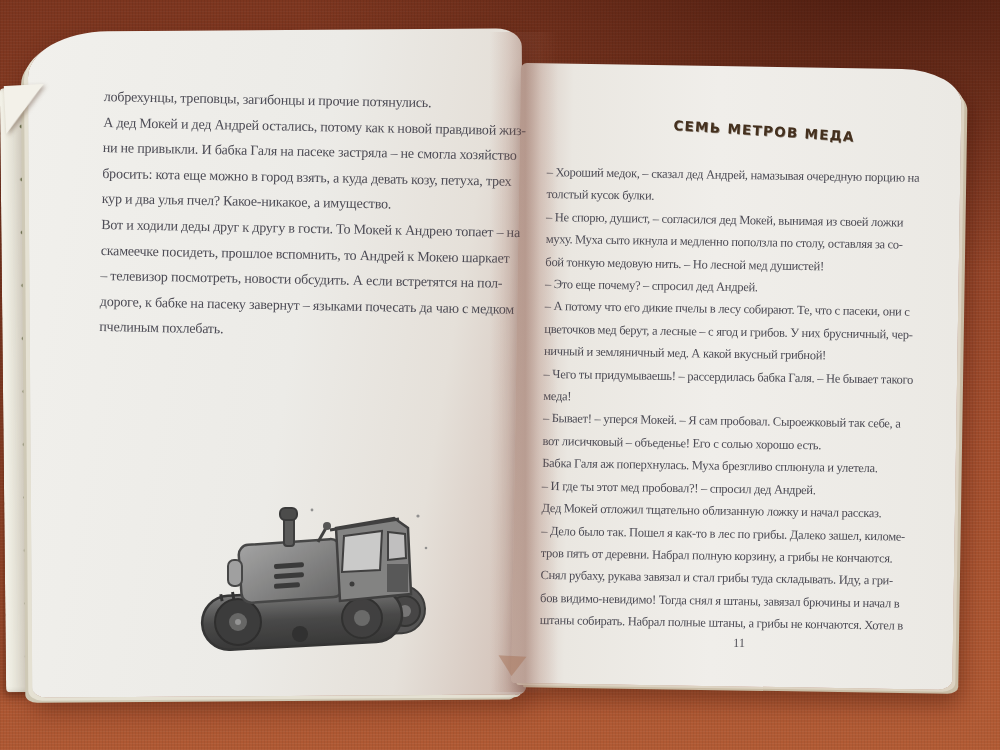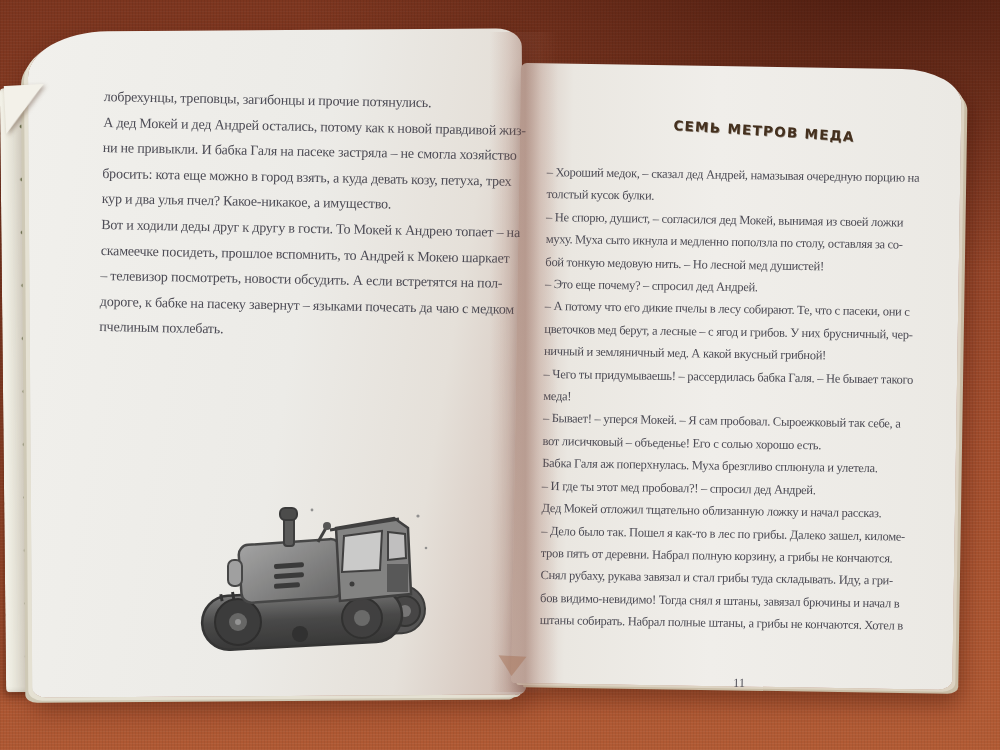--- a/index.html
+++ b/index.html
@@ -64,21 +64,21 @@
     transform:rotate(0.9deg);transform-origin:left top;
     font-size:12.5px;line-height:22.4px;letter-spacing:-0.3px;color:#4d4c55;}
 
   .chapter-heading{position:absolute;left:674px;top:117px;z-index:6;
     transform:rotate(3.6deg);transform-origin:left top;
     font-family:"DejaVu Sans",sans-serif;font-weight:bold;font-size:13.5px;
     letter-spacing:1.3px;color:#44301e;text-shadow:0.6px 0.7px 0 rgba(55,35,18,0.55);
     white-space:nowrap;}
 
   .page-number{position:absolute;left:733px;top:636px;z-index:6;
-    font-size:12.5px;color:#55545c;transform:rotate(0.9deg);margin-top:40px;}
+    font-size:12.5px;color:#55545c;transform:rotate(0.9deg);}
 
   .tractor{position:absolute;left:190px;top:506px;width:250px;height:152px;z-index:6;
     opacity:0.92;}
 </style>
 </head>
 <body>
 
 <div class="photo">
 
   <div class="cover-edge"></div>

